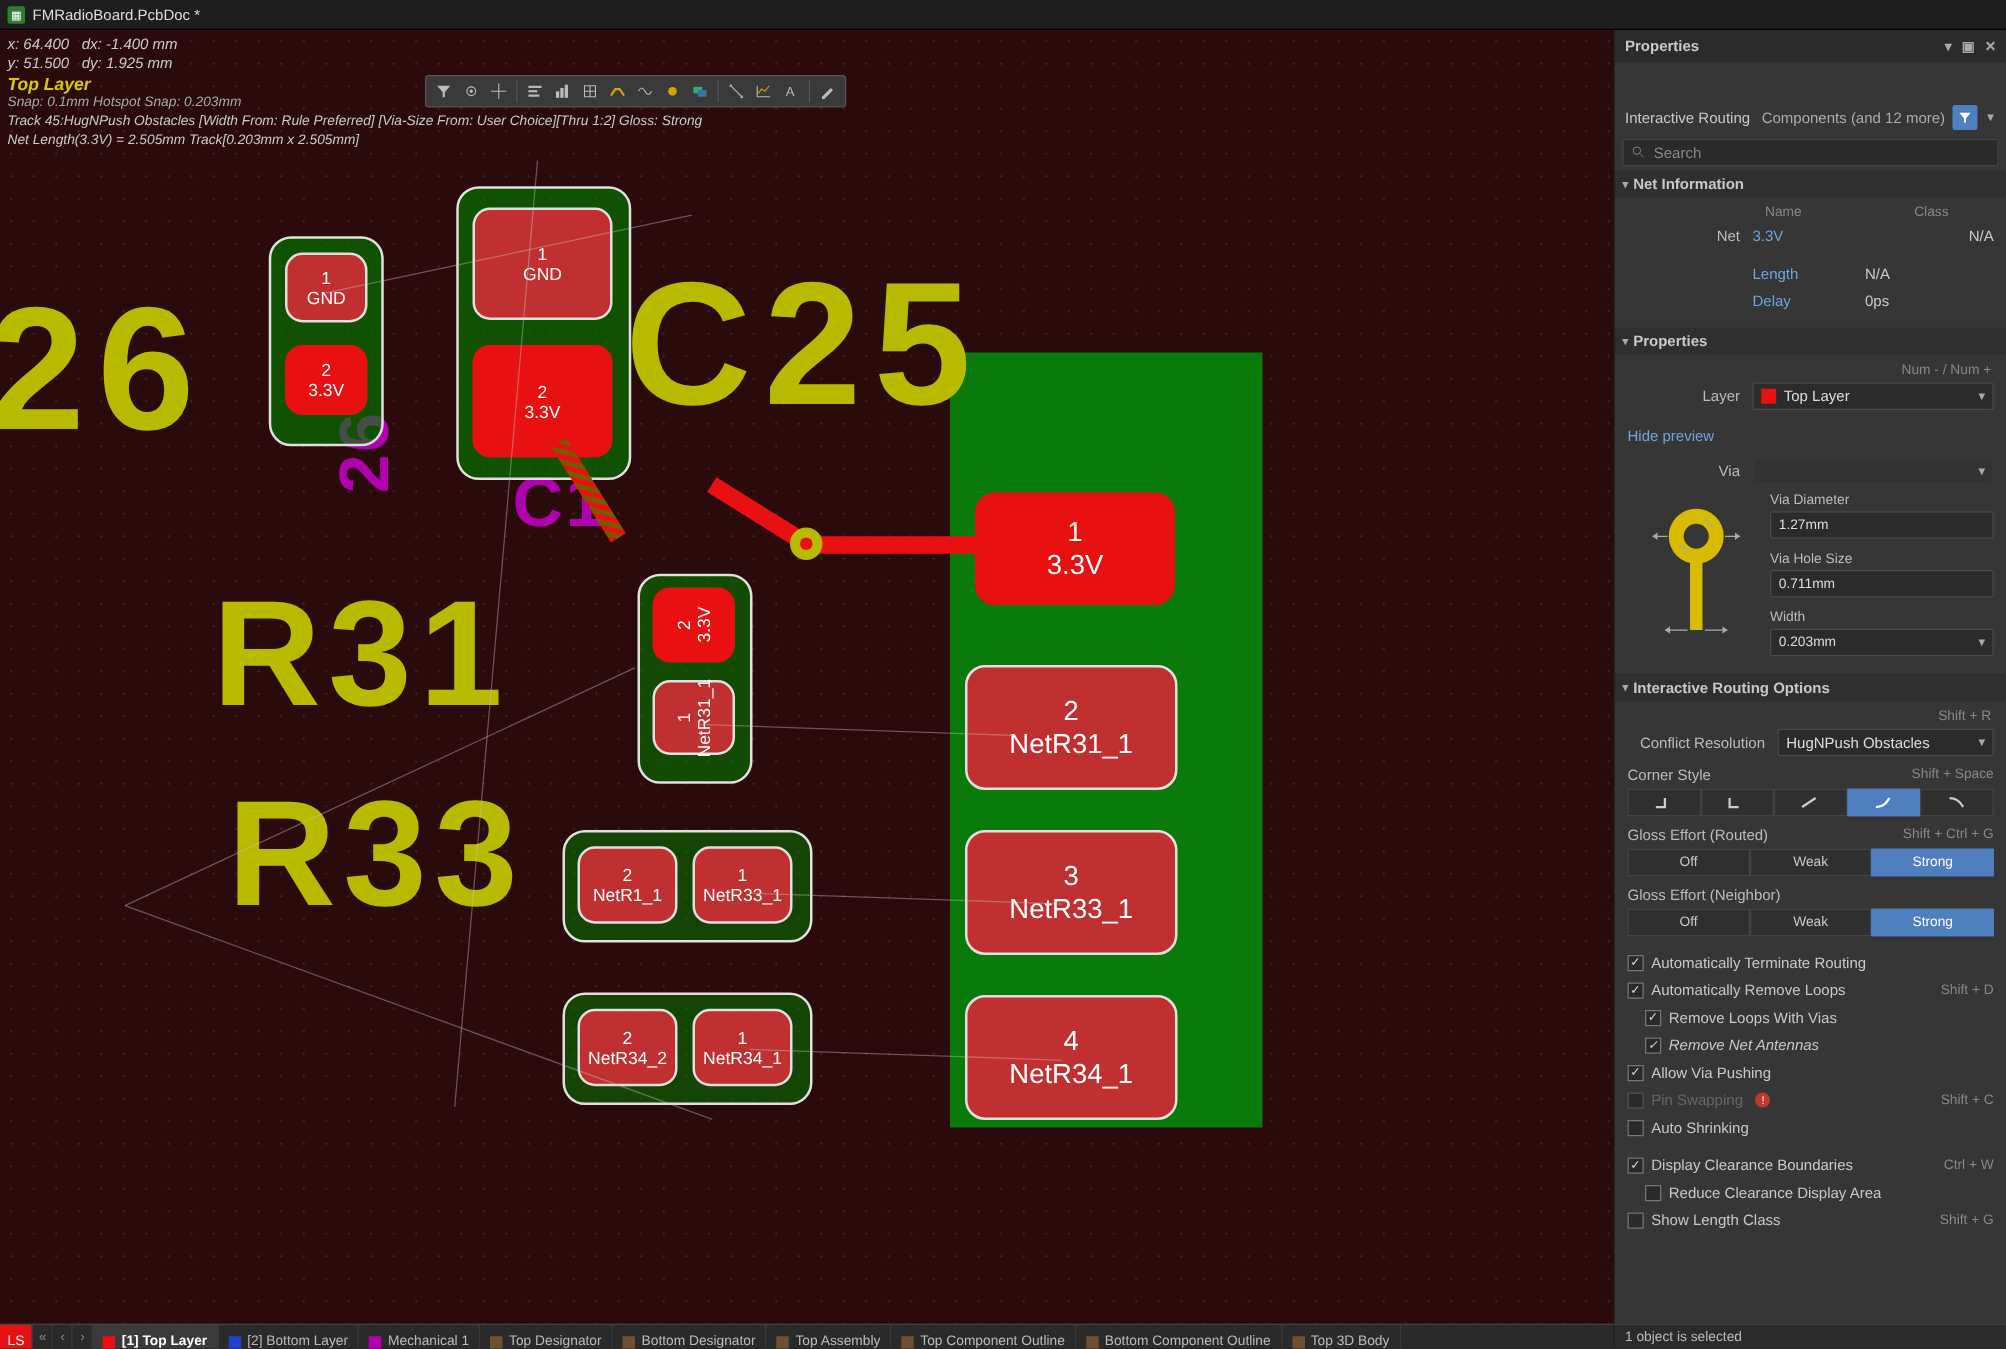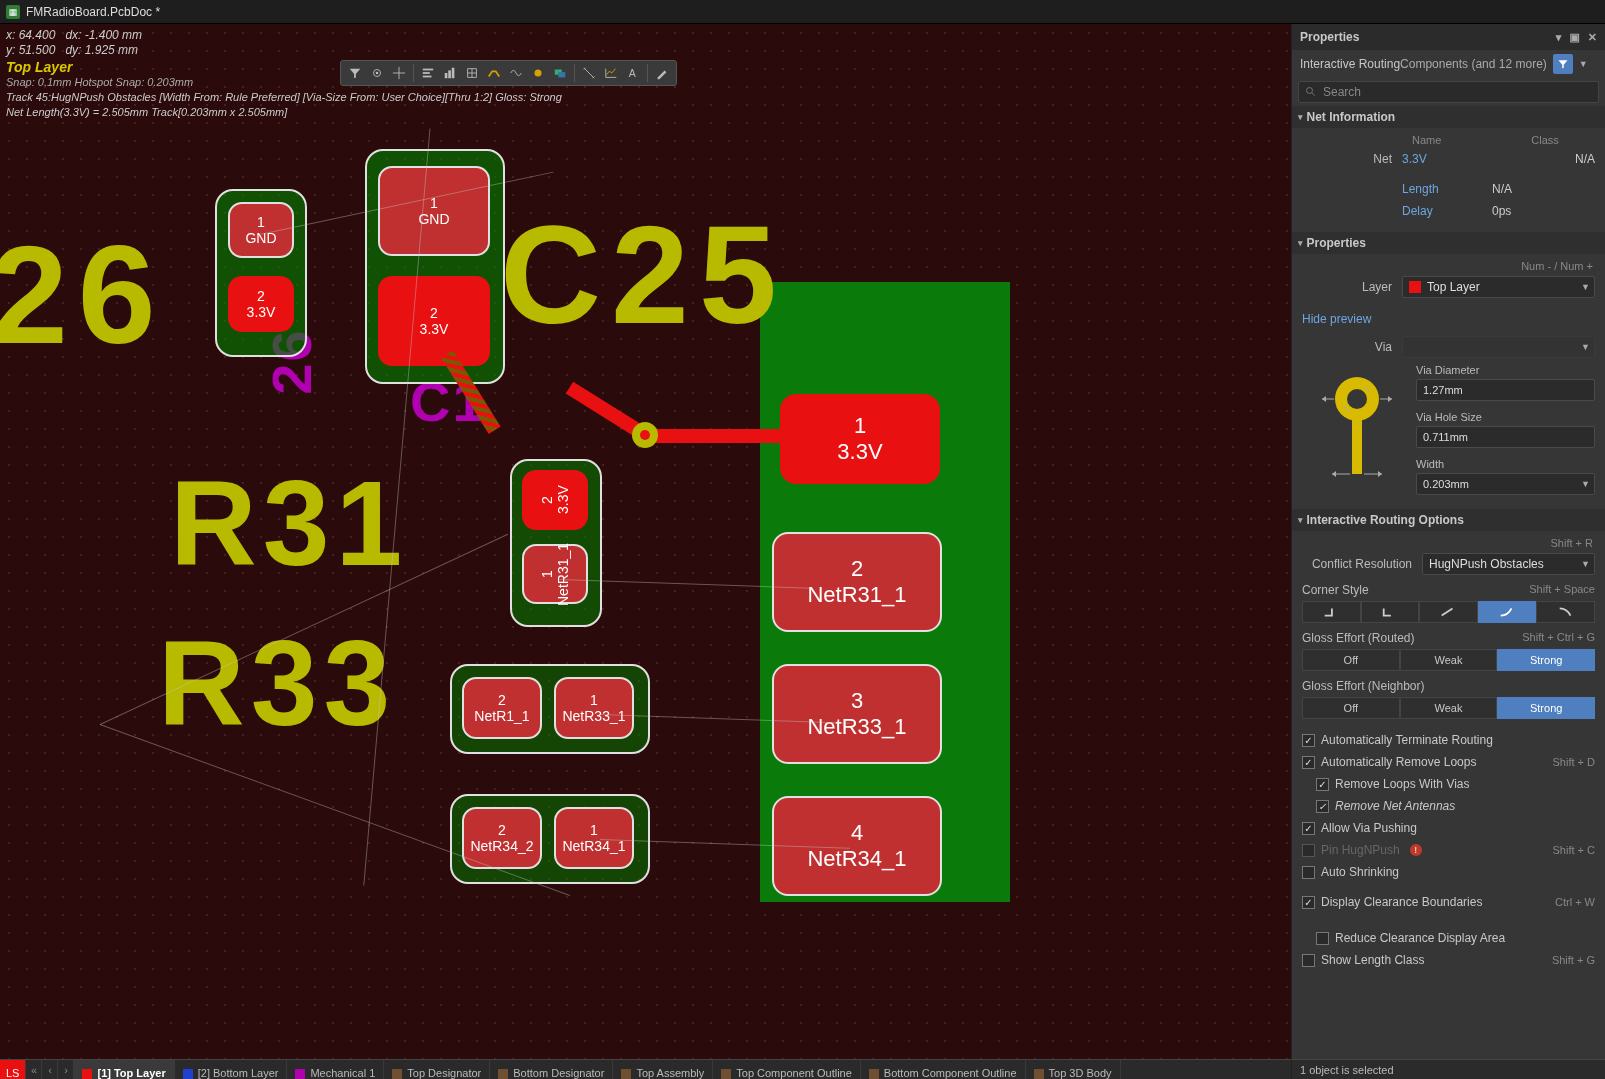--- a/index.html
+++ b/index.html
@@ -27,21 +27,21 @@
   .floatbar .tbtn { width: 20px; height: 20px; display: flex; align-items: center; justify-content: center; border-radius: 2px; cursor: pointer; }
   .floatbar .sep { width: 1px; height: 18px; background: #555; margin: 0 2px; }
   .tbtn svg { width: 14px; height: 14px; }
 
   
   .pcb { position: absolute; inset: 0; }
   .silk { position: absolute; color: #b8ba00; font-family: Arial; font-weight: 900; letter-spacing: 10px; }
   .silk.s26  { top: 190px; left: -10px; font-size: 140px; }
   .silk.sc25 { top: 170px; left: 500px; font-size: 140px; }
   .silk.r31  { top: 430px; left: 170px; font-size: 120px; letter-spacing: 6px; }
-  .silk.r33  { top: 590px; left: 158px; font-size: 120px; letter-spacing: 6px; }
+  .silk.r33  { top: 590px; left: 182px; font-size: 120px; letter-spacing: 6px; }
   .silk.r34  { top: 740px; left: 170px; font-size: 120px; letter-spacing: 6px; }
   .silk.v26  { top: 305px; left: 258px; font-size: 56px; color: #b000b0; transform: rotate(-90deg); letter-spacing: 2px; }
   .silk.c1   { top: 345px; left: 410px; font-size: 56px; color: #b000b0; letter-spacing: 2px; }
 
   .comp { position: absolute; border: 2px solid #e0e0e0; border-radius: 18px; }
   .comp.c26 { top: 165px; left: 215px; width: 92px; height: 168px; background: rgba(0,128,0,.6); }
   .comp.c25 { top: 125px; left: 365px; width: 140px; height: 235px; background: rgba(0,128,0,.6); }
   .comp.r31 { top: 435px; left: 510px; width: 92px; height: 168px; background: rgba(0,128,0,.55); }
   .comp.rgroup33 { top: 640px; left: 450px; width: 200px; height: 90px; background: rgba(0,128,0,.5); }
   .comp.rgroup34 { top: 770px; left: 450px; width: 200px; height: 90px; background: rgba(0,128,0,.5); }
@@ -76,21 +76,21 @@
   .route.r3 { top: 407px; left: 555px; width: 95px; height: 14px; transform: rotate(32deg); transform-origin: right; }
 
   .ratline { position: absolute; background: rgba(200,200,200,.4); height: 1px; transform-origin: left; }
 
   
   .props { width: 314px; background: #363636; border-left: 1px solid #222; display: flex; flex-direction: column; overflow-y: auto; }
   .props::-webkit-scrollbar { width: 10px; }
   .props::-webkit-scrollbar-thumb { background: #555; }
   .phead { background: #2b2b2b; height: 26px; display: flex; align-items: center; padding: 0 8px; font-size: 12px; font-weight: 600; justify-content: space-between; }
   .phead .winbtns { display: flex; gap: 8px; font-size: 11px; color: #aaa; }
-  .pmode { height: 28px; display: flex; align-items: center; padding: 0 8px; font-size: 12px; }
+  .pmode { height: 28px; display: flex; align-items: center; justify-content: space-between; padding: 0 8px; font-size: 12px; margin-top: 30px; }
   .pmode .filterbtn { width: 20px; height: 20px; background: #4f7fbf; border-radius: 2px; display: flex; align-items:center; justify-content:center; }
   .pmode .right{display:flex;align-items:center;gap:6px;color:#aaa;}
   .psearch { height: 28px; padding: 3px 6px; }
   .psearch .sbox { width: 100%; height: 22px; background: #2a2a2a; border: 1px solid #444; border-radius: 2px; display: flex; align-items: center; padding: 0 6px; gap: 6px; color: #888; }
   .sect-head { background: #2f2f2f; height: 22px; display: flex; align-items: center; padding: 0 6px; font-size: 12px; font-weight: 600; gap: 4px; cursor: pointer; }
   .sect-head::before { content: "▾"; font-size: 9px; color: #aaa; }
   .sect-body { padding: 6px 10px 10px; }
   .row { display: flex; align-items: center; min-height: 22px; font-size: 12px; }
   .row .lbl { width: 100px; text-align: right; padding-right: 10px; color: #bbb; }
   .row .val { flex: 1; color: #6ea5e0; }
@@ -531,35 +531,35 @@
       <div class="chk on" style="padding-left:14px;font-style:italic;">
           <span class="box"></span>
           <span>Remove Net Antennas</span>
         </div>
       <div class="chk on">
           <span class="box"></span>
           <span>Allow Via Pushing</span>
         </div>
       <div class="chk disabled">
           <span class="box"></span>
-          <span>Pin HugNPush</span>
+          <span>Pin Swapping</span>
           <span class="warn">!</span>
           <span class="hint">Shift + C</span>
         </div>
       <div class="chk">
           <span class="box"></span>
           <span>Auto Shrinking</span>
         </div>
       <div style="height:8px;"></div>
       <div class="chk on">
           <span class="box"></span>
           <span>Display Clearance Boundaries</span>
           <span class="hint">Ctrl + W</span>
         </div>
-      <div class="chk" style="padding-left:14px;margin-top:14px;">
+      <div class="chk" style="padding-left:14px;">
           <span class="box"></span>
           <span>Reduce Clearance Display Area</span>
         </div>
       <div class="chk">
           <span class="box"></span>
           <span>Show Length Class</span>
           <span class="hint">Shift + G</span>
         </div>
     </div>
   </div>

